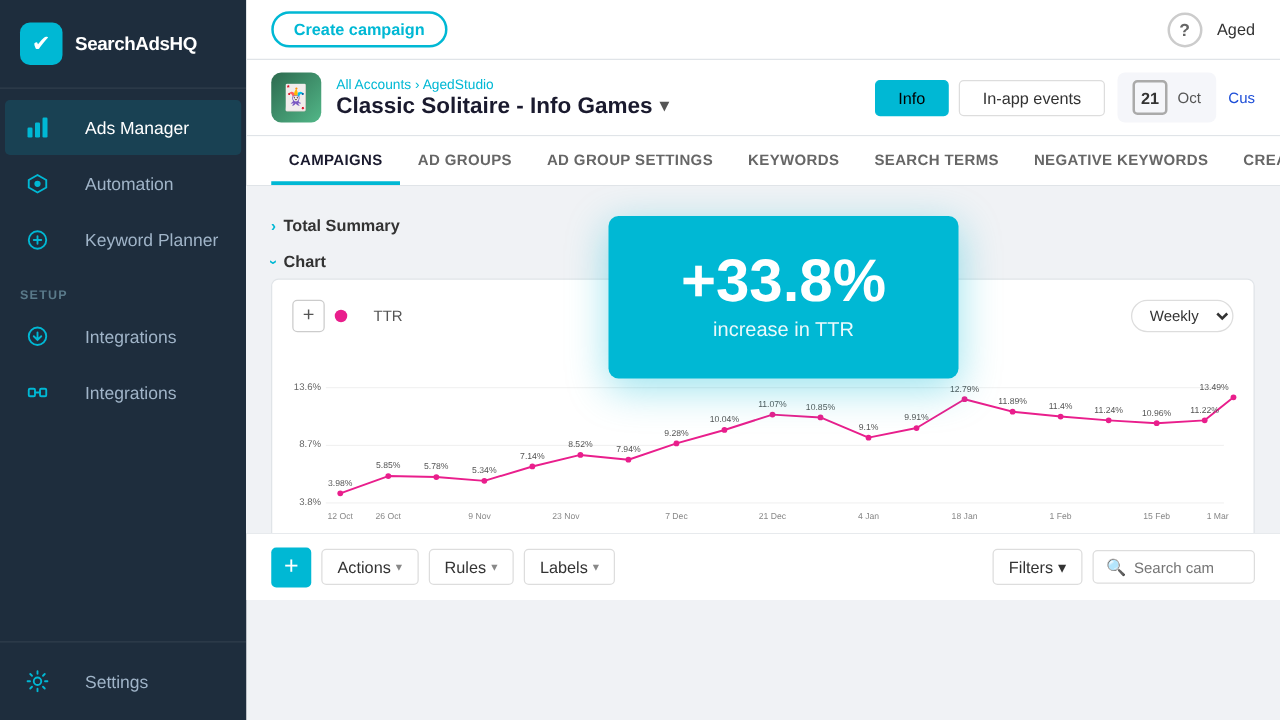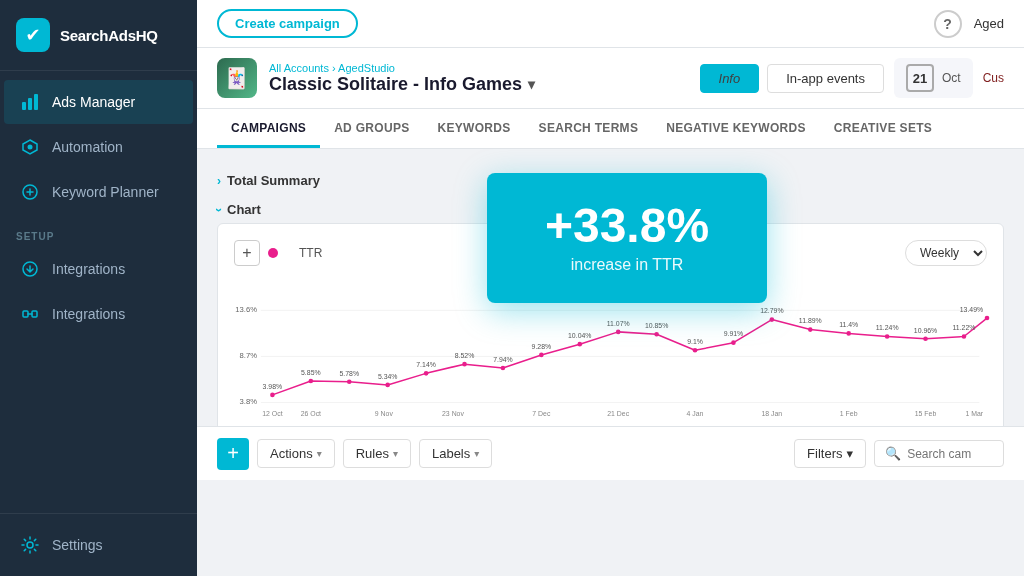--- a/index.html
+++ b/index.html
@@ -38,21 +38,21 @@
       color: #fff;
       letter-spacing: -0.3px;
     }
     .sidebar-nav {
       flex: 1;
       padding: 8px 0;
     }
     .nav-item {
       display: flex;
       align-items: center;
-      gap: 12px;
+      gap: 28px;
       padding: 12px 16px;
       cursor: pointer;
       color: #a0b4c8;
       font-size: 14px;
       font-weight: 500;
       border-radius: 4px;
       margin: 1px 4px;
       transition: background 0.15s;
     }
     .nav-item.active { background: rgba(0,184,212,0.15); color: #fff; }
@@ -184,23 +184,22 @@
     .tab-btn {
       padding: 6px 18px;
       border-radius: 4px;
       font-size: 13px;
       font-weight: 500;
       cursor: pointer;
       border: 1px solid transparent;
     }
     .tab-btn.active {
       background: #00b8d4;
-      color: #404040;
+      color: #000000;
       border-color: #00b8d4;
-      font-style: italic;
     }
     .tab-btn.inactive {
       background: transparent;
       color: #333;
       border: 1px solid #ddd;
     }
     .calendar-widget {
       display: flex;
       align-items: center;
       gap: 8px;
@@ -520,30 +519,33 @@
       <div class="account-tabs">
         <button class="tab-btn active">Info</button>
         <button class="tab-btn inactive">In-app events</button>
       </div>
       <div class="calendar-widget">
         <div class="cal-icon">
           <span>21</span>
         </div>
         <span>Oct</span>
       </div>
-      <span style="font-size:12px;color:#7f1d1d;">Cus</span>
+      <span style="font-size:12px;color:#1d4ed8;">Cus</span>
     </div>
   </div>
 
   <div class="tabs-nav">
     <div class="tab-nav-item active">
       <span>CAMPAIGNS</span>
     </div>
     <div class="tab-nav-item">
       <span>AD GROUPS</span>
+    </div>
+    <div class="tab-nav-item">
+      <span>AD GROUP SETTINGS</span>
     </div>
     <div class="tab-nav-item">
       <span>KEYWORDS</span>
     </div>
     <div class="tab-nav-item">
       <span>SEARCH TERMS</span>
     </div>
     <div class="tab-nav-item">
       <span>NEGATIVE KEYWORDS</span>
     </div>

